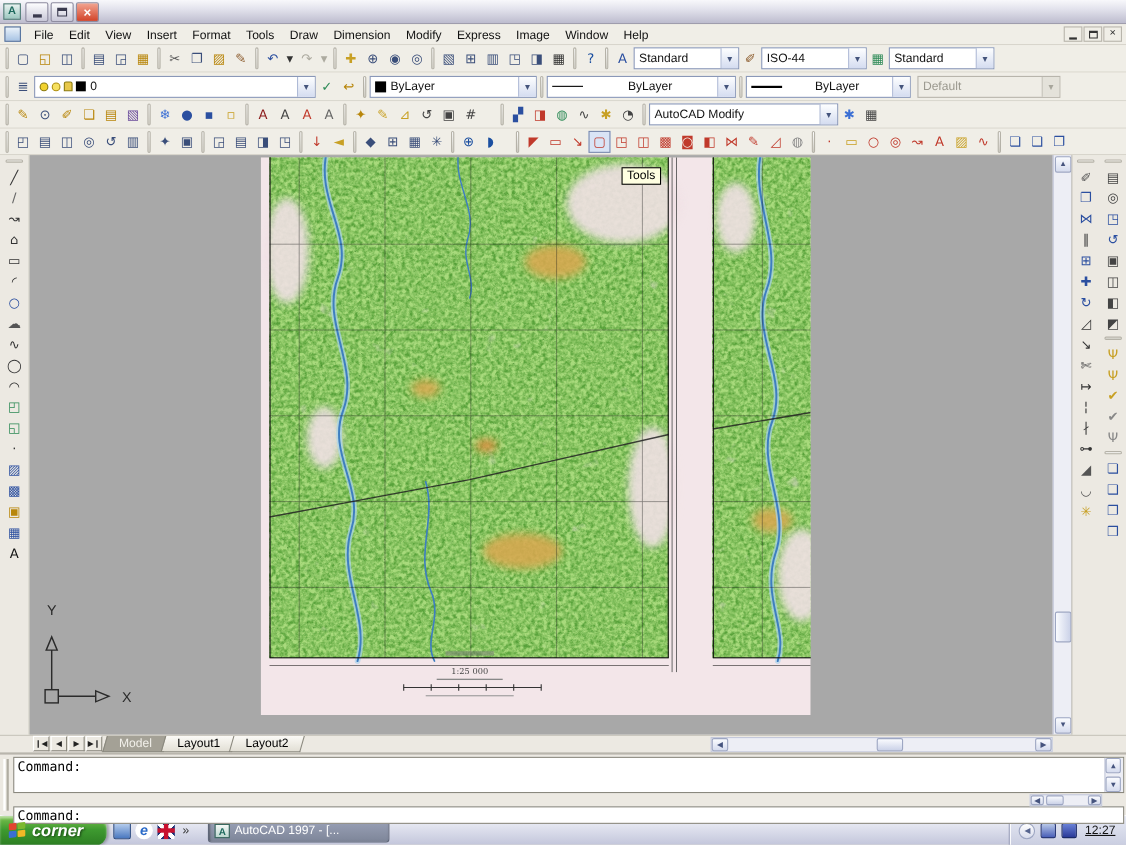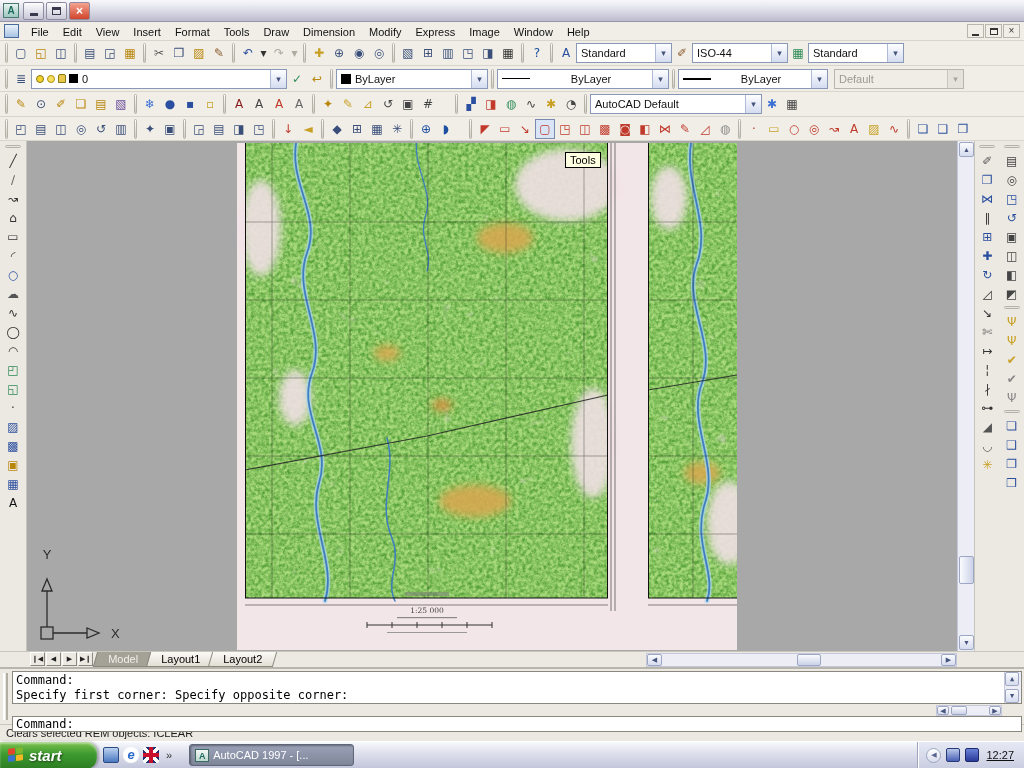--- a/index.html
+++ b/index.html
@@ -415,21 +415,21 @@
         </span>
         <span class="tbtn">
           <span class="glyph" style="color: rgb(200, 160, 36);">✱</span>
         </span>
         <span class="tbtn">
           <span class="glyph" style="color: rgb(68, 68, 68);">◔</span>
         </span>
       </span>
     <span class="grip"></span>
     <span class="combo" style="width:172px">
-      <span class="val">AutoCAD Default</span>
+      <span class="val">AutoCAD Modify</span>
       <span class="drop">▾</span>
     </span>
     <span style="display:flex;align-items:center">
         <span class="tbtn">
           <span class="glyph" style="color: rgb(59, 111, 212);">✱</span>
         </span>
         <span class="tbtn">
           <span class="glyph" style="color: rgb(68, 68, 68);">▦</span>
         </span>
       </span>
@@ -917,49 +917,45 @@
       <span class="hbtn" style="left:0">◀</span>
       <span class="hthumb"></span>
       <span class="hbtn" style="right:0">▶</span>
     </span>
   </div>
 
   <div class="cmdwin">
     <span class="cmd-grip"></span>
     <div class="cmd-hist">
       <div>Command:</div>
-      <div>Specify first corner: Specify opposite corner:</div>
       <div class="cmd-vscroll">
         <span class="sbtn" style="top:0;left:0;width:14px;height:14px">▲</span>
         <span class="sbtn" style="bottom:0;left:0;width:14px;height:14px">▼</span>
       </div>
     </div>
     <div class="cmd-hrow">
       <span class="cmd-hscroll">
         <span class="hbtn" style="left:0;height:9px;width:12px">◀</span>
         <span class="hthumb" style="left:14px;height:9px;width:16px"></span>
         <span class="hbtn" style="right:0;height:9px;width:12px">▶</span>
       </span>
     </div>
     <div class="cmd-input">Command:</div>
   </div>
 
-  <div class="statusbar">
-    <span>Clears selected REM objects: ICLEAR</span>
-  </div>
 
   <div class="taskbar">
     <div class="startbtn">
       <span class="flag">
           <i></i>
           <i></i>
           <i></i>
           <i></i>
         </span>
-      <span class="label">start</span>
+      <span class="label">corner</span>
     </div>
     <div class="qlaunch">
       <span class="ql-ico ql-app"></span>
       <span class="ql-ico ql-ie">e</span>
       <span class="ql-ico ql-flag"></span>
       <span class="ql-more">»</span>
     </div>
     <div class="taskbtn">
       <span class="t-ico">A</span>
       <span class="t-label">AutoCAD 1997 - [...</span>

